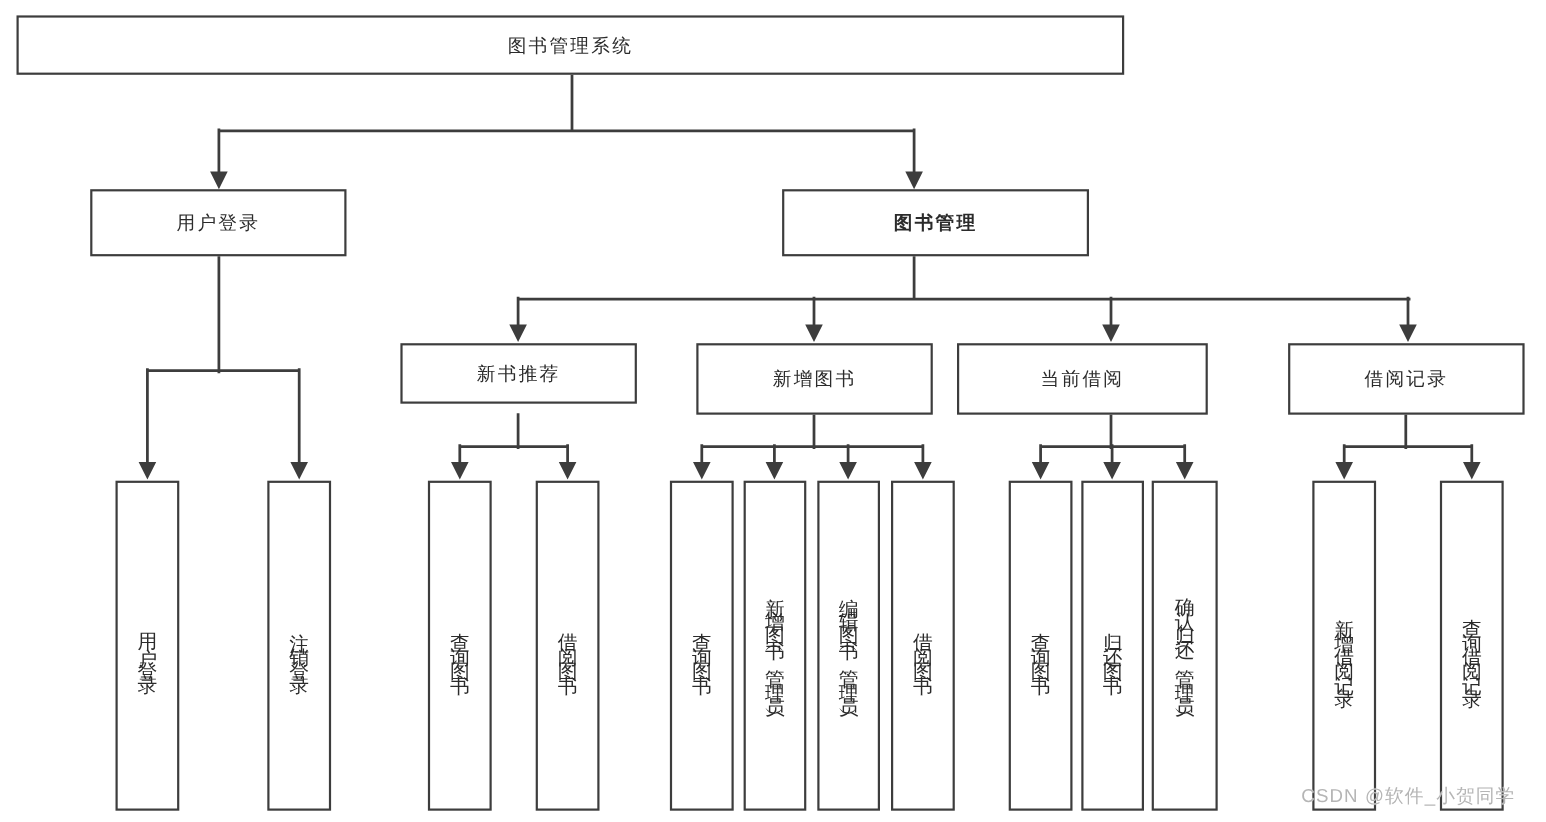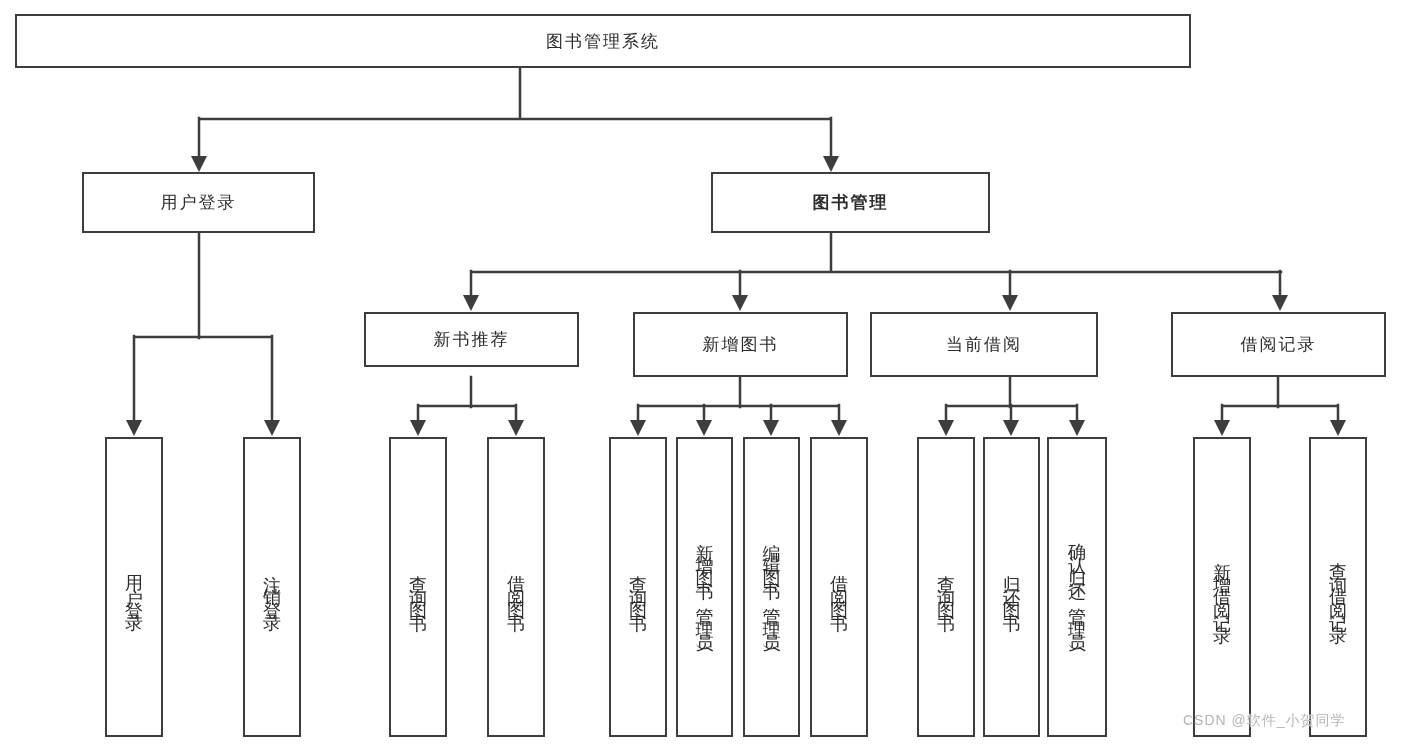--- a/index.html
+++ b/index.html
@@ -20,21 +20,21 @@
     border:2px solid #3d3d3d;box-sizing:border-box;
     display:flex;align-items:center;justify-content:center;
     color:#2b2b2b;
   }
   .vbox span{
     writing-mode:vertical-rl;text-orientation:mixed;
     font-size:18px;letter-spacing:13px;line-height:1;white-space:nowrap;
   }
   .watermark{
     position:absolute;z-index:10;left:1183px;top:712px;
-    font-size:14px;letter-spacing:1px;color:#b5b5b5;
+    font-size:17px;letter-spacing:1px;color:#b5b5b5;
     text-shadow:0 0 1px #ffffff;white-space:nowrap;
   }
 </style>
 </head>
 <body>
 
 <div class="canvas">
 
   <svg class="wires" width="1405" height="747" viewBox="0 0 1405 747">
     <path d="M520 68V119 M199 119H831 M199 118V158 M831 118V158
@@ -46,21 +46,21 @@
          M1278 377V407 M1222 406H1338 M1222 405V422 M1338 405V422" fill="none" stroke="#3d3d3d" stroke-width="2.5" stroke-linecap="square"></path>
     <path d="M191 156H207L199 172Z M823 156H839L831 172Z
          M463 295H479L471 311Z M732 295H748L740 311Z M1002 295H1018L1010 311Z M1272 295H1288L1280 311Z
          M126 420H142L134 436Z M264 420H280L272 436Z
          M410 420H426L418 436Z M508 420H524L516 436Z
          M630 420H646L638 436Z M696 420H712L704 436Z M763 420H779L771 436Z M831 420H847L839 436Z
          M938 420H954L946 436Z M1003 420H1019L1011 436Z M1069 420H1085L1077 436Z
          M1214 420H1230L1222 436Z M1330 420H1346L1338 436Z" fill="#3d3d3d" stroke="none"></path>
   </svg>
 
-  <div class="hbox" style="left:15px;top:14px;width:1176px;height:54px;">图书管理系统</div>
+  <div class="hbox" style="left:15px;top:14px;width:1007px;height:54px;">图书管理系统</div>
 
   <div class="hbox" style="left:82px;top:172px;width:233px;height:61px;">用户登录</div>
   <div class="hbox" style="left:711px;top:172px;width:279px;height:61px;font-weight:bold;">图书管理</div>
 
   <div class="hbox" style="left:364px;top:312px;width:215px;height:55px;">新书推荐</div>
   <div class="hbox" style="left:633px;top:312px;width:215px;height:65px;">新增图书</div>
   <div class="hbox" style="left:870px;top:312px;width:228px;height:65px;">当前借阅</div>
   <div class="hbox" style="left:1171px;top:312px;width:215px;height:65px;">借阅记录</div>
 
   <div class="vbox" style="left:105px;top:437px;width:58px;height:300px;">

